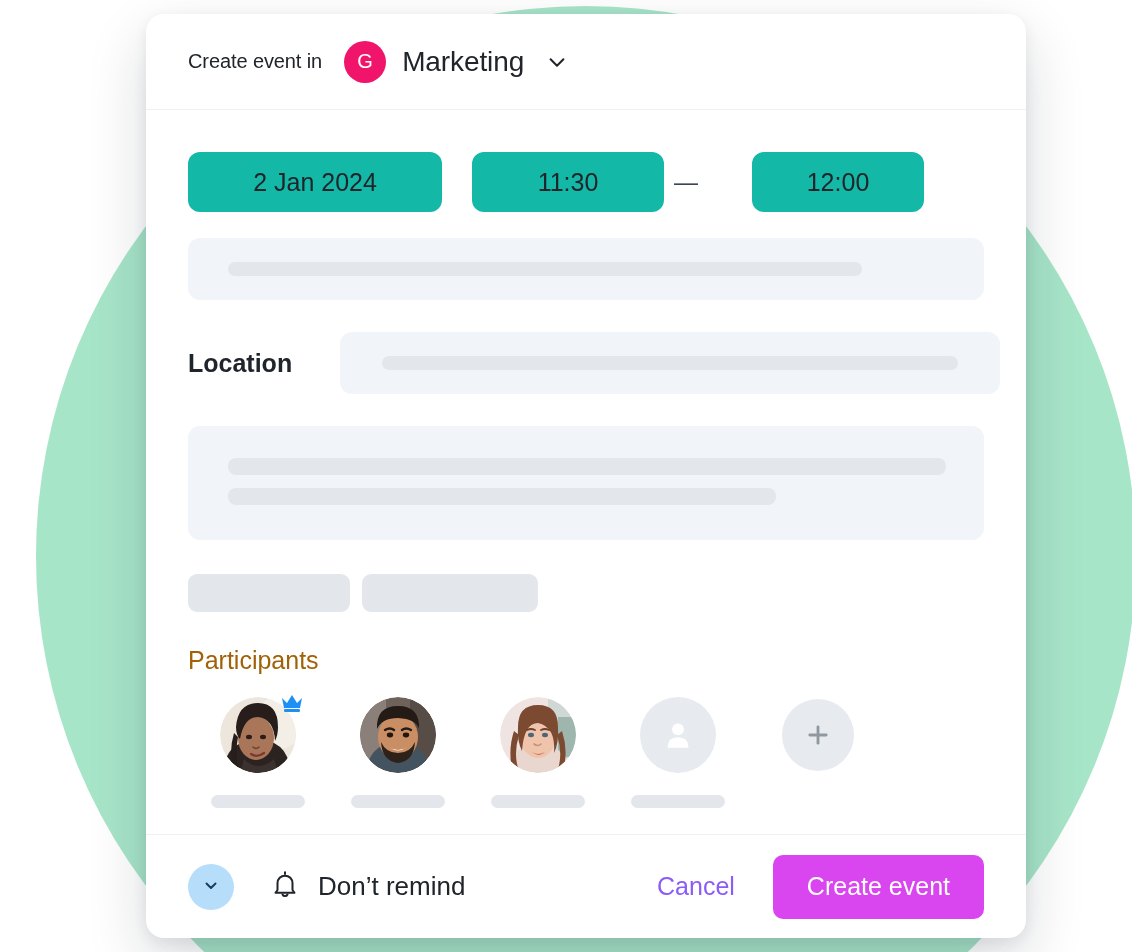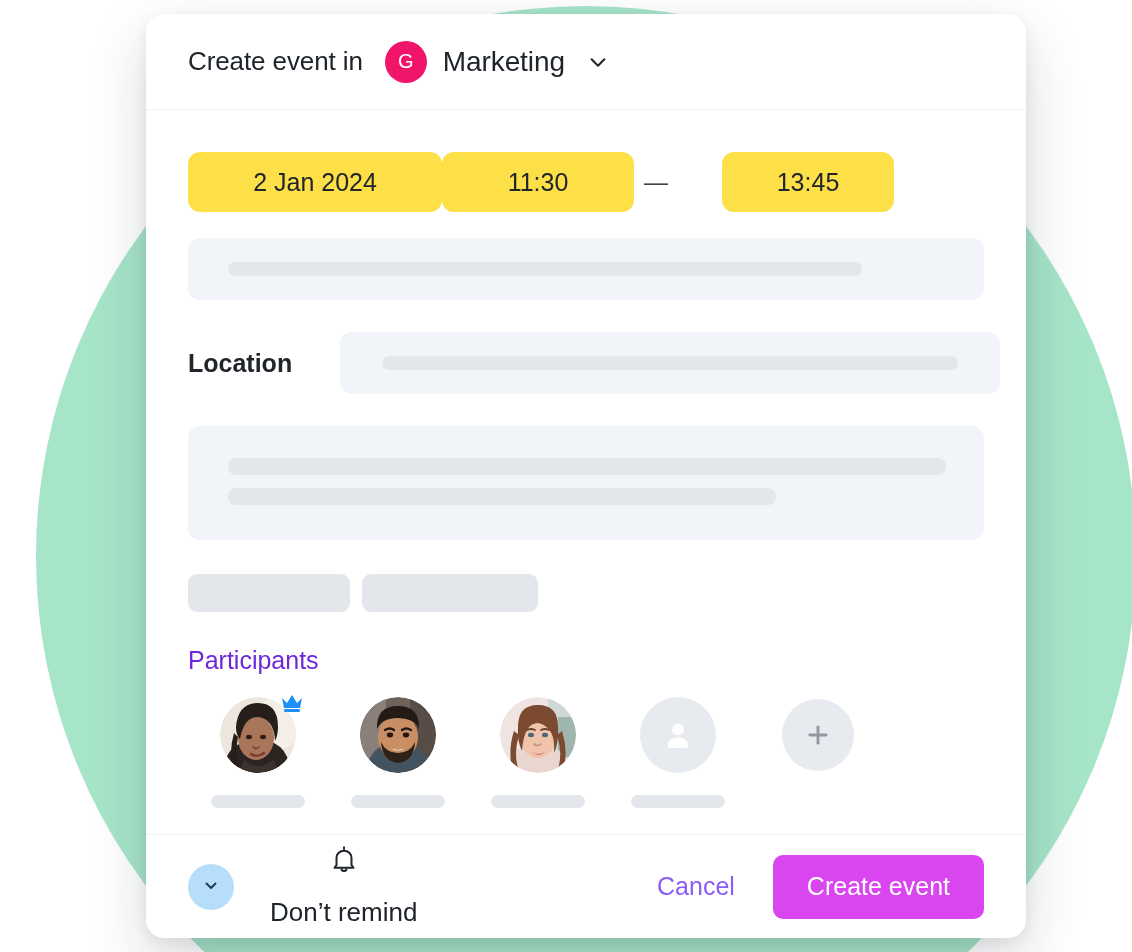--- a/index.html
+++ b/index.html
@@ -53,21 +53,21 @@
   
   .card-header {
     height: 96px;
     flex: 0 0 96px;
     display: flex;
     align-items: center;
     padding: 0 42px;
     border-bottom: 1px solid #eef0f2;
   }
   .header-title {
-    font-size: 26px;
+    font-size: 20px;
     color: #20252b;
     letter-spacing: -0.1px;
   }
   .calendar-chip {
     display: flex;
     align-items: center;
     gap: 16px;
     margin-left: 22px;
     cursor: pointer;
   }
@@ -101,33 +101,33 @@
     padding: 42px 42px 0 42px;
   }
 
   
   .datetime-row {
     display: flex;
     align-items: center;
     gap: 0;
   }
   .pill {
-    background: #fde047;
+    background: #14b8a6;
     border-radius: 12px;
     height: 60px;
     display: flex;
     align-items: center;
     justify-content: center;
     font-size: 25px;
     color: #20252b;
     cursor: pointer;
     user-select: none;
   }
   #date-field { width: 254px; }
-  #start-time-field { width: 192px; }
+  #start-time-field { width: 192px; margin-left: 30px; }
   #end-time-field { width: 172px; margin-left: 44px; }
   .time-dash {
     width: 44px;
     text-align: center;
     font-size: 24px;
     color: #3c4450;
   }
 
   
   .skel {
@@ -194,21 +194,21 @@
     background: #e3e7ec;
     border-radius: 9px;
     height: 38px;
   }
   .chip-skel.w1 { width: 162px; }
   .chip-skel.w2 { width: 176px; }
 
   
   .participants-label {
     font-size: 25px;
-    color: #6d28d9;
+    color: #a16207;
     margin-top: 34px;
   }
   .participants-row {
     display: flex;
     gap: 0;
     margin-top: 22px;
   }
   .participant {
     width: 140px;
     display: flex;
@@ -284,21 +284,20 @@
     justify-content: center;
     cursor: pointer;
     flex: 0 0 46px;
   }
   .reminder-group {
     display: flex;
     align-items: center;
     gap: 18px;
     margin-left: 36px;
     cursor: pointer;
-    flex-direction: column;
   }
   .reminder-text {
     font-size: 26px;
     color: #20252b;
   }
   .footer-spacer { flex: 1 1 auto; }
   .cancel-btn {
     font-size: 25px;
     color: #8b5cf6;
     background: none;
@@ -341,21 +340,21 @@
       </span>
     </div>
   </div>
 
   <div class="card-body">
 
     <div class="datetime-row">
       <div class="pill" id="date-field">2 Jan 2024</div>
       <div class="pill" id="start-time-field">11:30</div>
       <span class="time-dash">—</span>
-      <div class="pill" id="end-time-field">13:45</div>
+      <div class="pill" id="end-time-field">12:00</div>
     </div>
 
     <div class="field-box" id="title-field">
       <div class="skel"></div>
     </div>
 
     <div class="location-row">
       <span class="location-label">Location</span>
       <div class="field-box" id="location-field">
         <div class="skel"></div>

